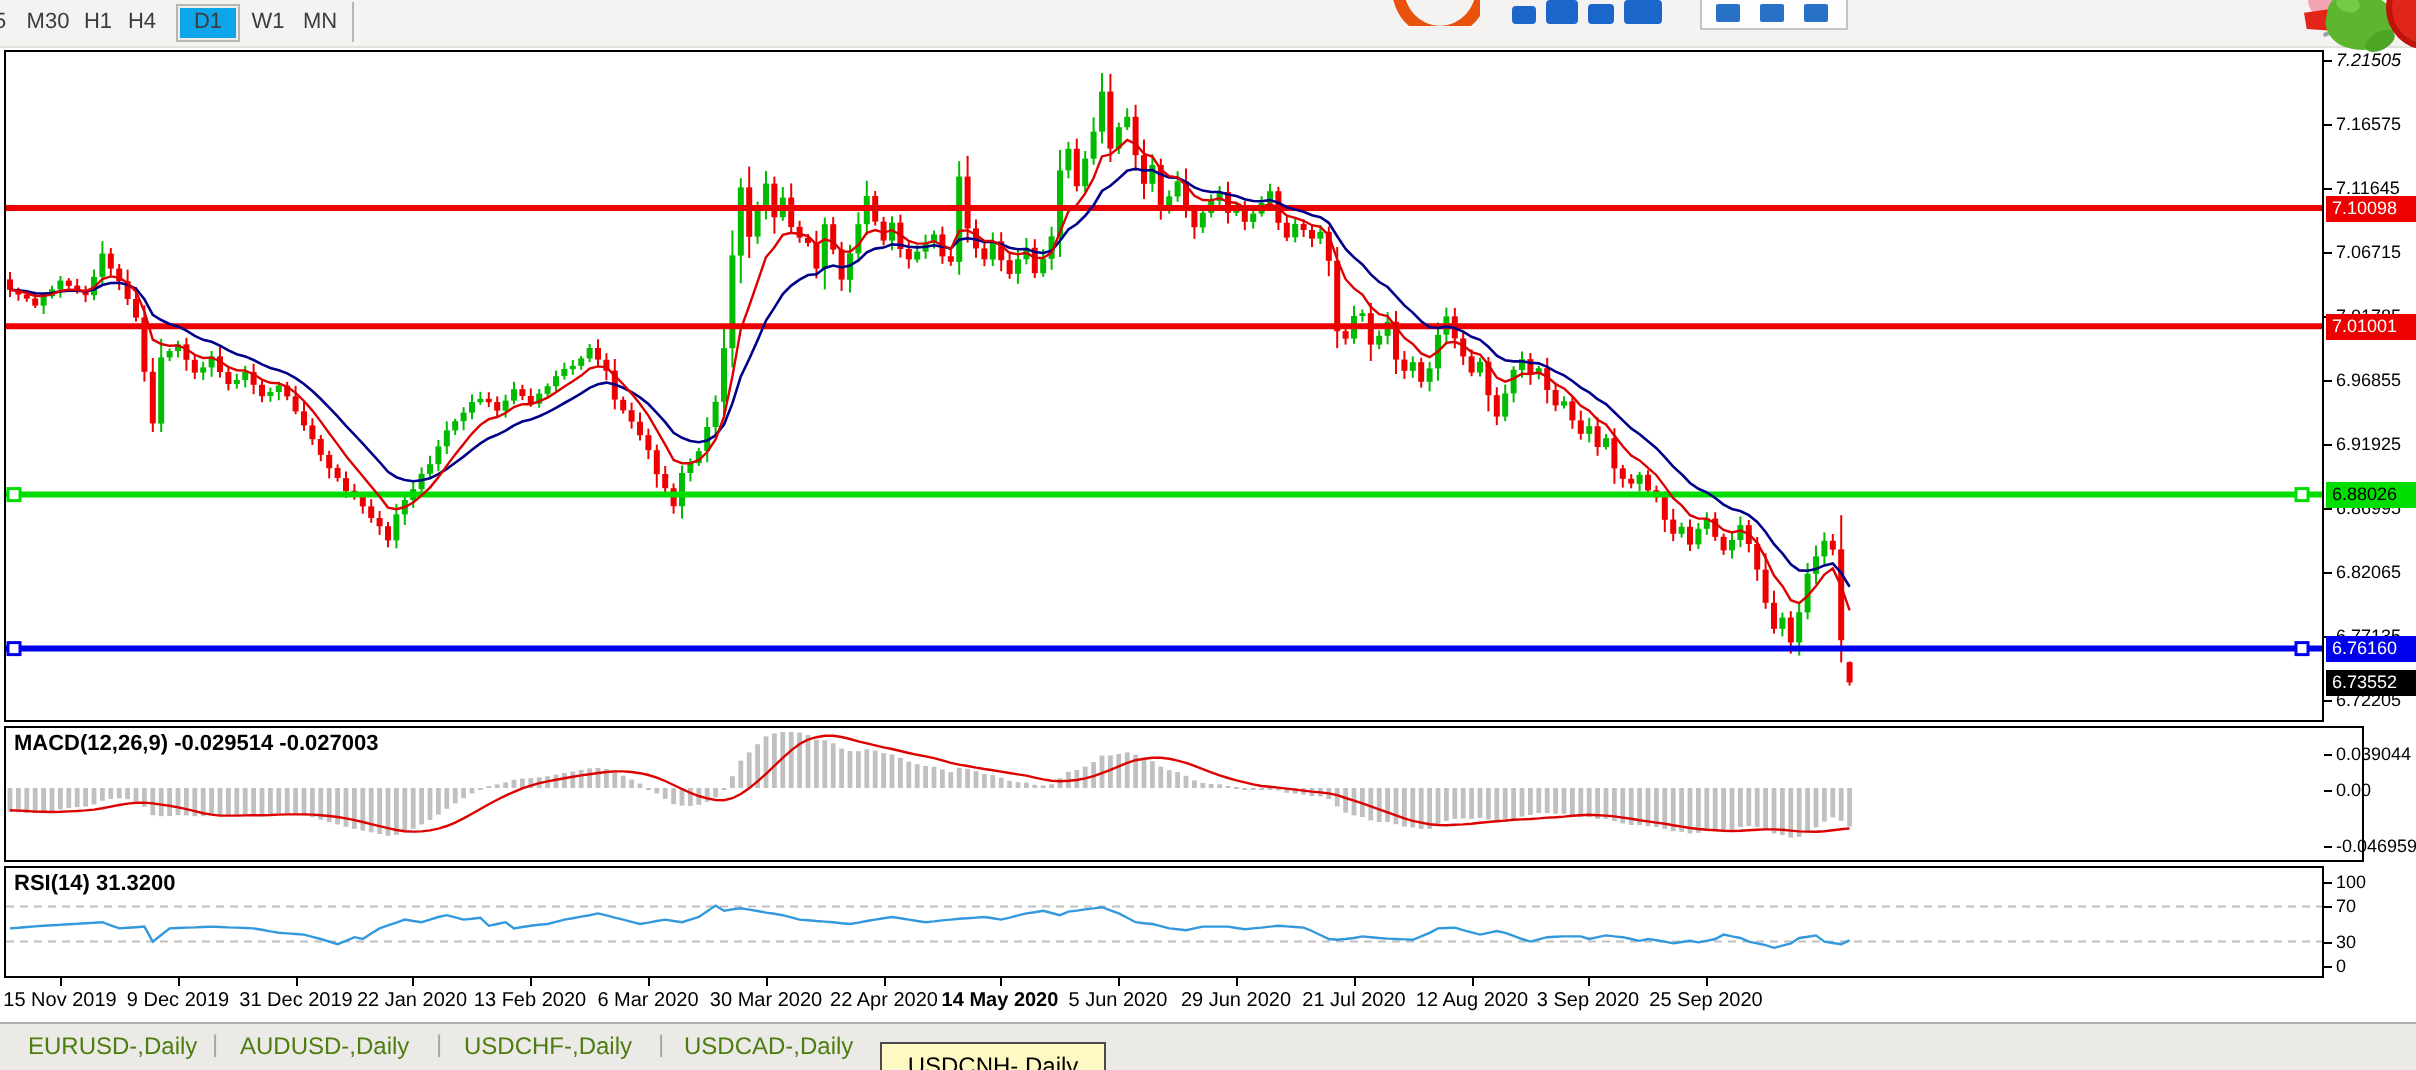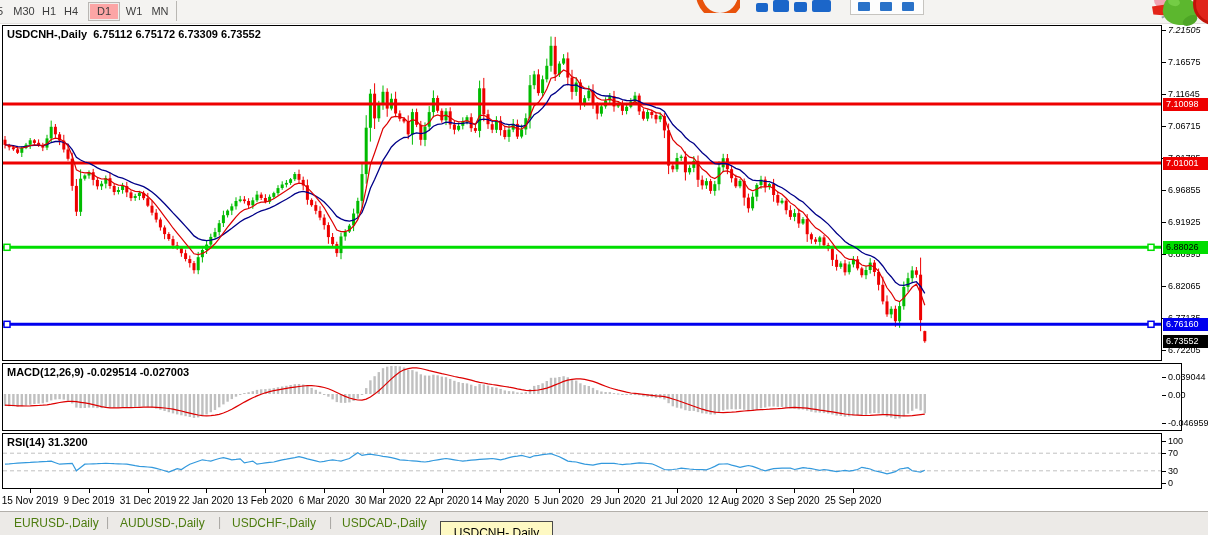--- a/index.html
+++ b/index.html
@@ -3,21 +3,21 @@
 <meta charset="utf-8">
 <style>
   html,body{margin:0;padding:0;}
   body{width:1208px;height:535px;overflow:hidden;background:#ffffff;position:relative;
        font-family:"Liberation Sans","DejaVu Sans",sans-serif;color:#000;}
   
   .toolbar{position:absolute;left:0;top:0;width:1208px;height:23px;background:#f4f3f1;
            border-bottom:1px solid #e3e1de;}
   .tfbtn{position:absolute;top:3px;height:16px;line-height:16px;font-size:11px;color:#3d3d3d;
          text-align:center;cursor:default;}
-  .tfbtn.active{background:#fca5a5;border:1px solid #b9b7b3;top:2px;height:17px;line-height:17px;
+  .tfbtn.active{background:#0ea5e9;border:1px solid #b9b7b3;top:2px;height:17px;line-height:17px;
                 box-shadow:inset 0 0 0 1px #efeeec;}
   .tb-sep{position:absolute;top:1px;width:1px;height:20px;background:#b9b7b3;}
   
   .swoosh-wrap{position:absolute;left:694px;top:0;width:46px;height:13px;overflow:hidden;}
   .swoosh{position:absolute;left:2px;top:-31px;width:36px;height:38px;border:6px solid #e8520c;
           border-radius:50%;}
   .bluetxt-wrap{position:absolute;left:756px;top:0;width:90px;height:13px;overflow:hidden;}
   .bg1{position:absolute;background:#1b66c9;border-radius:2px;}
   .iconbox{position:absolute;left:850px;top:0;width:72px;height:14px;background:#fdfdfd;
            border:1px solid #c6c4c0;border-top:none;}
@@ -95,21 +95,20 @@
   <span class="m-pink"></span>
   <span class="m-pole"></span>
   <span class="m-flag"></span>
   <span class="m-green"></span>
   <span class="m-green3"></span>
   <span class="m-green2"></span>
   <span class="m-red"></span>
 </div>
 
 <div class="panel" id="panel-main">
-  <div class="pane-label">USDCNH-,Daily  6.75112 6.75172 6.73309 6.73552</div>
   <svg id="main-svg" width="1158" height="334">
       <line x1="2" y1="110.0" x2="2" y2="122.5" stroke="#ee0000" stroke-width="1"></line>
       <rect x="0.5" y="113.7" width="3" height="5.2" fill="#ee0000"></rect>
       <line x1="6.2" y1="117.8" x2="6.2" y2="124.4" stroke="#ee0000" stroke-width="1"></line>
       <rect x="4.7" y="118.9" width="3" height="2.4" fill="#ee0000"></rect>
       <line x1="10.4" y1="119.9" x2="10.4" y2="124.9" stroke="#ee0000" stroke-width="1"></line>
       <rect x="8.9" y="121.3" width="3" height="2.0" fill="#ee0000"></rect>
       <line x1="14.600000000000001" y1="119.9" x2="14.600000000000001" y2="128.0" stroke="#ee0000" stroke-width="1"></line>
       <rect x="13.1" y="123.3" width="3" height="3.5" fill="#ee0000"></rect>
       <line x1="18.8" y1="120.3" x2="18.8" y2="131.0" stroke="#00bb00" stroke-width="1"></line>
@@ -848,21 +847,21 @@
     <div class="d-lab" style="left:204px;">22 Jan 2020</div>
     <div class="d-tick" style="left:263px;"></div>
     <div class="d-lab" style="left:263px;">13 Feb 2020</div>
     <div class="d-tick" style="left:322px;"></div>
     <div class="d-lab" style="left:322px;">6 Mar 2020</div>
     <div class="d-tick" style="left:381px;"></div>
     <div class="d-lab" style="left:381px;">30 Mar 2020</div>
     <div class="d-tick" style="left:440px;"></div>
     <div class="d-lab" style="left:440px;">22 Apr 2020</div>
     <div class="d-tick" style="left:498px;"></div>
-    <div class="d-lab" style="left:498px;">14 May 2020</div>
+    <div class="d-lab" style="left:498px;font-weight:bold;">14 May 2020</div>
     <div class="d-tick" style="left:557px;"></div>
     <div class="d-lab" style="left:557px;">5 Jun 2020</div>
     <div class="d-tick" style="left:616px;"></div>
     <div class="d-lab" style="left:616px;">29 Jun 2020</div>
     <div class="d-tick" style="left:675px;"></div>
     <div class="d-lab" style="left:675px;">21 Jul 2020</div>
     <div class="d-tick" style="left:734px;"></div>
     <div class="d-lab" style="left:734px;">12 Aug 2020</div>
     <div class="d-tick" style="left:792px;"></div>
     <div class="d-lab" style="left:792px;">3 Sep 2020</div>

